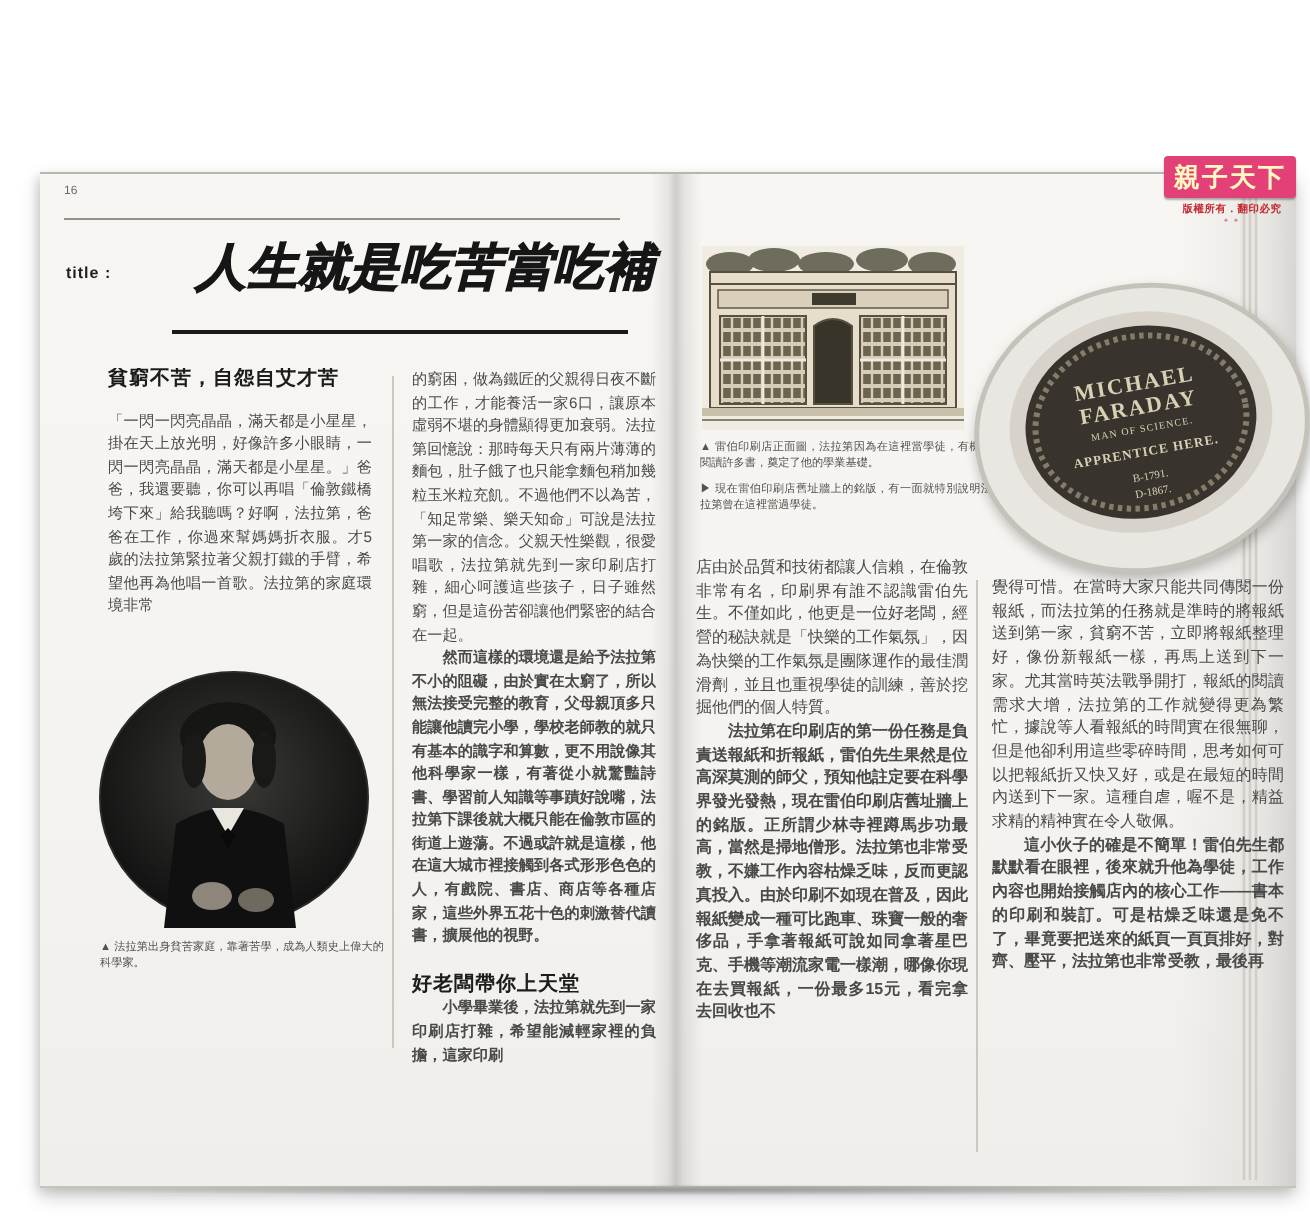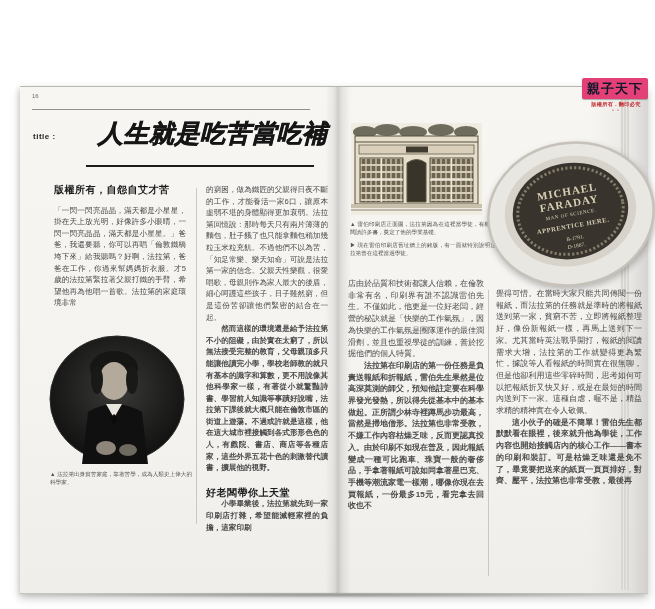--- a/index.html
+++ b/index.html
@@ -51,21 +51,21 @@
   .vdiv{position:absolute;width:1px;background:#cbc8c2;}
   .caption{position:absolute;font-size:5.6px;line-height:8.4px;color:#55534f;text-align:justify;}
   
   .portrait{position:absolute;left:48px;top:334px;width:138px;height:130px;}
   .shop{position:absolute;left:351px;top:123px;width:131px;height:92px;}
   .plaque{position:absolute;left:485px;top:132px;width:172px;height:172px;filter:drop-shadow(1px 3px 3px rgba(0,0,0,.25));}
   
   .logo-wrap{position:absolute;left:582px;top:78px;width:68px;text-align:center;}
   .logo-box{
     display:block;width:66px;height:21px;line-height:21px;
-    color:#0f172a;font-size:13px;font-weight:bold;letter-spacing:1px;
+    color:#fef9c3;font-size:13px;font-weight:bold;letter-spacing:1px;
     border-radius:2px;box-shadow:0 1px 1px rgba(0,0,0,.3);
   }
   .logo-sub{display:block;margin-top:2px;font-size:5.2px;font-weight:bold;letter-spacing:.3px;}
   .logo-dots{display:block;font-size:4px;letter-spacing:1px;color:#c4272d;}
 </style>
 </head>
 <body>
 
 <div class="book">
   <div class="gutter"></div>
@@ -74,21 +74,21 @@
 <div class="edge-stack"></div>
 <div class="bottom-shadow"></div>
 
 <div class="pagenum">16</div>
 <div class="rule-top"></div>
 <div class="title-label">title :</div>
 <div class="main-title">人生就是吃苦當吃補</div>
 <div class="title-underline"></div>
 
 <div class="col lh-left" style="left:54px;top:184px;width:132px;height:148px;">
-  <div class="col-heading">版權所有，自怨自艾才苦</div>
+  <div class="col-heading">貧窮不苦，自怨自艾才苦</div>
   <p>「一閃一閃亮晶晶，滿天都是小星星，掛在天上放光明，好像許多小眼睛，一閃一閃亮晶晶，滿天都是小星星。」爸爸，我還要聽，你可以再唱「倫敦鐵橋垮下來」給我聽嗎？好啊，法拉第，爸爸在工作，你過來幫媽媽折衣服。才5歲的法拉第緊拉著父親打鐵的手臂，希望他再為他唱一首歌。法拉第的家庭環境非常</p>
 </div>
 
 <div class="portrait">
   <svg width="138" height="130" viewBox="0 0 138 130">
     <defs>
       <radialGradient id="pg" cx="50%" cy="42%" r="65%">
         <stop offset="0%" stop-color="#3a3a38"></stop>
         <stop offset="55%" stop-color="#20201f"></stop>
         <stop offset="100%" stop-color="#0c0c0c"></stop>
@@ -104,21 +104,21 @@
     <polygon points="62,84 66,80 70,84 66,90" fill="#0a0a0a"></polygon>
     <ellipse cx="58" cy="114" rx="10" ry="7" fill="#8e867a"></ellipse>
     <ellipse cx="80" cy="116" rx="9" ry="6" fill="#6f6a60"></ellipse>
   </svg>
 </div>
 <div class="caption" style="left:50px;top:470px;width:142px;">▲ 法拉第出身貧苦家庭，靠著苦學，成為人類史上偉大的科學家。</div>
 
 <div class="vdiv" style="left:196px;top:188px;height:336px;"></div>
 
 <div class="col lh-left" style="left:206px;top:184px;width:122px;height:350px;">
-  <p>的窮困，做為鐵匠的父親得日夜不斷的工作，才能養活一家6口，讓原本虛弱不堪的身體顯得更加衰弱。法拉第回憶說：那時每天只有兩片薄薄的麵包，肚子餓了也只能拿麵包稍加幾粒玉米粒充飢。不過他們不以為苦，「知足常樂、樂天知命」可說是法拉第一家的信念。父親天性樂觀，很愛唱歌，母親則作為家人最大的後盾，細心呵護這些孩子，日子雖然窮，但是這份苦卻讓他們緊密的結合在一起。</p>
+  <p>的窮困，做為鐵匠的父親得日夜不斷的工作，才能養活一家6口，讓原本虛弱不堪的身體顯得更加衰弱。法拉第回憶說：那時每天只有兩片薄薄的麵包，肚子餓了也只能拿麵包稍加幾粒玉米粒充飢。不過他們不以為苦，「知足常樂、樂天知命」可說是法拉第一家的信念。父親天性樂觀，很愛唱歌，法拉第就先到一家印刷店打雜，細心呵護這些孩子，日子雖然窮，但是這份苦卻讓他們緊密的結合在一起。</p>
   <p class="indent">然而這樣的環境還是給予法拉第不小的阻礙，由於實在太窮了，所以無法接受完整的教育，父母親頂多只能讓他讀完小學，學校老師教的就只有基本的識字和算數，更不用說像其他科學家一樣，有著從小就驚豔詩書、學習前人知識等事蹟好說嘴，法拉第下課後就大概只能在倫敦市區的街道上遊蕩。不過或許就是這樣，他在這大城市裡接觸到各式形形色色的人，有戲院、書店、商店等各種店家，這些外界五花十色的刺激替代讀書，擴展他的視野。</p>
   <div class="col-heading2">好老闆帶你上天堂</div>
   <p class="indent">小學畢業後，法拉第就先到一家印刷店打雜，希望能減輕家裡的負擔，這家印刷</p>
 </div>
 
 <div class="shop">
   <svg width="131" height="92" viewBox="0 0 131 92">
     <defs>
       <pattern id="books" width="5" height="7" patternUnits="userSpaceOnUse">
         <rect width="5" height="7" fill="#d6cdb8"></rect>
@@ -146,21 +146,21 @@
     <path d="M56 79 L56 40 Q65.5 33 75 40 L75 79 Z" fill="#39342a" stroke="#57503f" stroke-width="1"></path>
     <rect x="0" y="81" width="131" height="4" fill="#c9c0ab"></rect>
     <line x1="0" y1="87" x2="131" y2="87" stroke="#8a8270" stroke-width="1"></line>
   </svg>
 </div>
 <div class="caption" style="left:350px;top:220px;width:146px;">▲ 雷伯印刷店正面圖，法拉第因為在這裡當學徒，有機會閱讀許多書，奠定了他的學業基礎。</div>
 <div class="caption" style="left:350px;top:241px;width:146px;">▶ 現在雷伯印刷店舊址牆上的銘版，有一面就特別說明法拉第曾在這裡當過學徒。</div>
 
 <div class="col lh-right" style="left:348px;top:278px;width:136px;height:300px;">
   <p>店由於品質和技術都讓人信賴，在倫敦非常有名，印刷界有誰不認識雷伯先生。不僅如此，他更是一位好老闆，經營的秘訣就是「快樂的工作氣氛」，因為快樂的工作氣氛是團隊運作的最佳潤滑劑，並且也重視學徒的訓練，善於挖掘他們的個人特質。</p>
-  <p class="indent">法拉第在印刷店的第一份任務是負責送報紙和折報紙，雷伯先生果然是位高深莫測的師父，預知他註定要在科學界發光發熱，所以得先從基本中的基本做起。正所謂少林寺裡蹲馬步功最高，當然是掃地僧形。法拉第也非常受教，不嫌工作內容枯燥乏味，反而更認真投入。由於印刷不如現在普及，因此報紙變成一種可比跑車、珠寶一般的奢侈品，手拿著報紙可說如同拿著星巴克、手機等潮流家電一樣潮，哪像你現在去買報紙，一份最多15元，看完拿去回收也不</p>
+  <p class="indent">法拉第在印刷店的第一份任務是負責送報紙和折報紙，雷伯先生果然是位高深莫測的師父，預知他註定要在科學界發光發熱，現在雷伯印刷店舊址牆上的銘版。正所謂少林寺裡蹲馬步功最高，當然是掃地僧形。法拉第也非常受教，不嫌工作內容枯燥乏味，反而更認真投入。由於印刷不如現在普及，因此報紙變成一種可比跑車、珠寶一般的奢侈品，手拿著報紙可說如同拿著星巴克、手機等潮流家電一樣潮，哪像你現在去買報紙，一份最多15元，看完拿去回收也不</p>
 </div>
 
 <div class="vdiv" style="left:488px;top:290px;height:286px;"></div>
 
 <div class="col lh-right" style="left:496px;top:288px;width:146px;height:290px;">
   <p>覺得可惜。在當時大家只能共同傳閱一份報紙，而法拉第的任務就是準時的將報紙送到第一家，貧窮不苦，立即將報紙整理好，像份新報紙一樣，再馬上送到下一家。尤其當時英法戰爭開打，報紙的閱讀需求大增，法拉第的工作就變得更為繁忙，據說等人看報紙的時間實在很無聊，但是他卻利用這些零碎時間，思考如何可以把報紙折又快又好，或是在最短的時間內送到下一家。這種自虐，喔不是，精益求精的精神實在令人敬佩。</p>
   <p class="indent">這小伙子的確是不簡單！雷伯先生都默默看在眼裡，後來就升他為學徒，工作內容也開始接觸店內的核心工作——書本的印刷和裝訂。可是枯燥乏味還是免不了，畢竟要把送來的紙頁一頁頁排好，對齊、壓平，法拉第也非常受教，最後再</p>
 </div>
 
 <div class="plaque">

